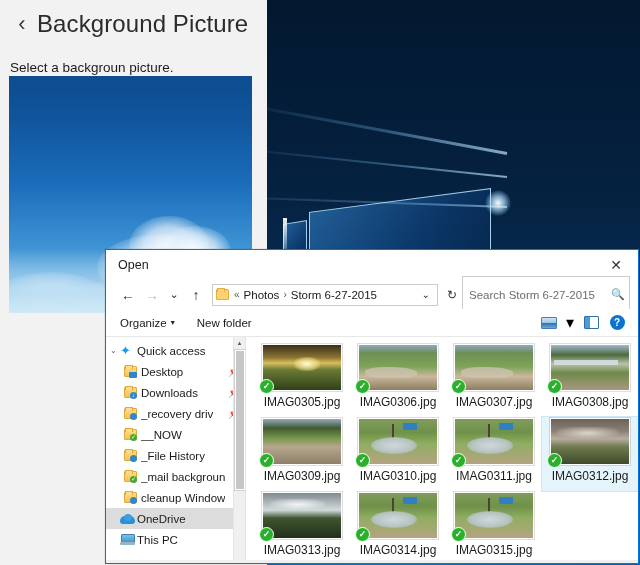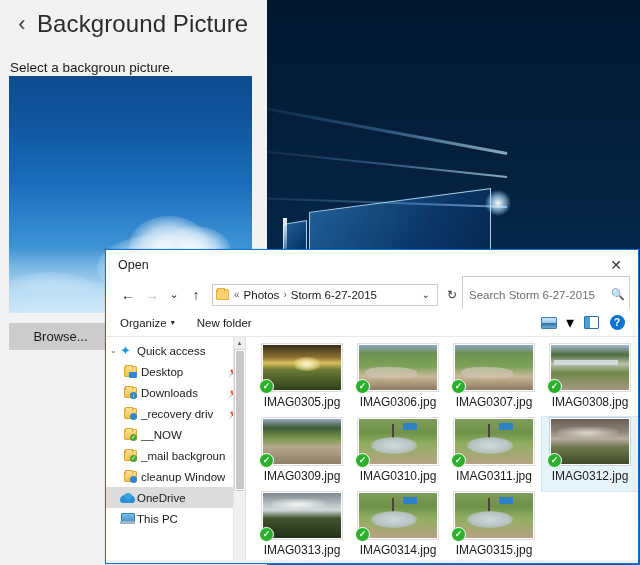--- a/index.html
+++ b/index.html
@@ -326,21 +326,20 @@
 
     <div class="preview-box">
       <div class="cloud c1"></div>
       <div class="cloud c2"></div>
       <div class="cloud c3"></div>
       <div class="cloud c4"></div>
       <div class="cloud c5"></div>
       <div class="haze"></div>
     </div>
 
-    <div class="browse-btn">Browse...</div>
   </div>
 
   <div class="desktop-wall">
     <div class="wall-sky"></div>
     <div class="ray ray1"></div>
     <div class="ray ray2"></div>
     <div class="ray ray3"></div>
     <div class="win-pane pane-a"></div>
     <div class="win-pane pane-b"></div>
     <div class="pane-glow"></div>
@@ -445,20 +444,28 @@
               <span class="ico">
                 <span class="fld">
                   <span class="badge green">✓</span>
                 </span>
               </span>
               <span class="lbl">__NOW</span>
             </div>
             <div class="nav-row lvl1">
               <span class="ico">
                 <span class="fld">
+                  <span class="badge blue"></span>
+                </span>
+              </span>
+              <span class="lbl">_File History</span>
+            </div>
+            <div class="nav-row lvl1">
+              <span class="ico">
+                <span class="fld">
                   <span class="badge green">✓</span>
                 </span>
               </span>
               <span class="lbl">_mail backgroun</span>
             </div>
             <div class="nav-row lvl1">
               <span class="ico">
                 <span class="fld">
                   <span class="badge blue"></span>
                 </span>

